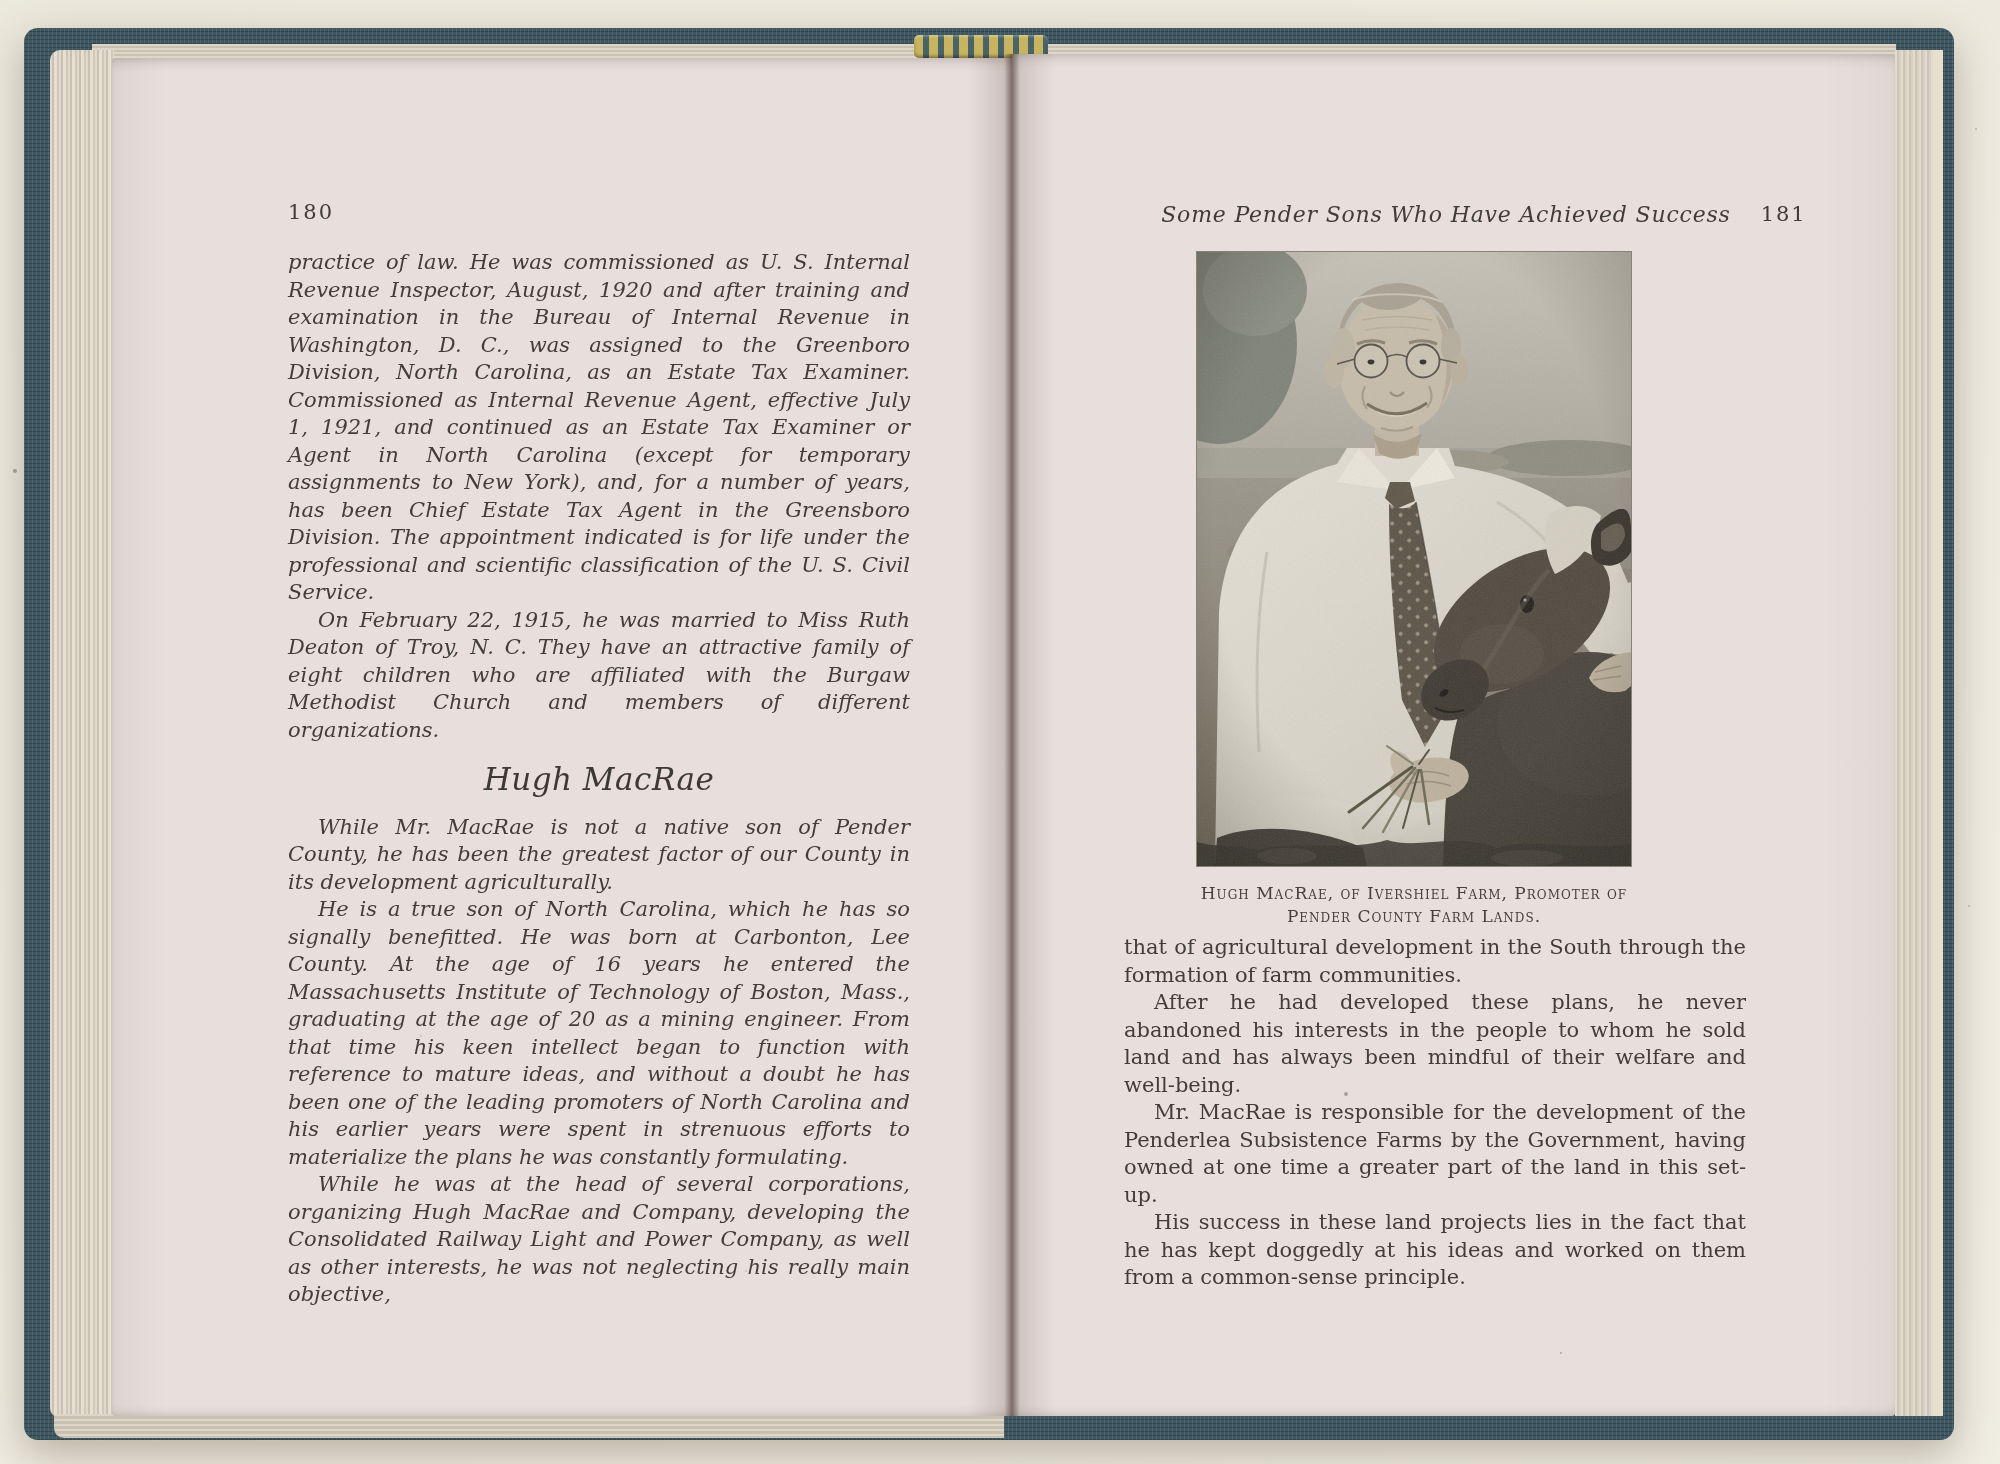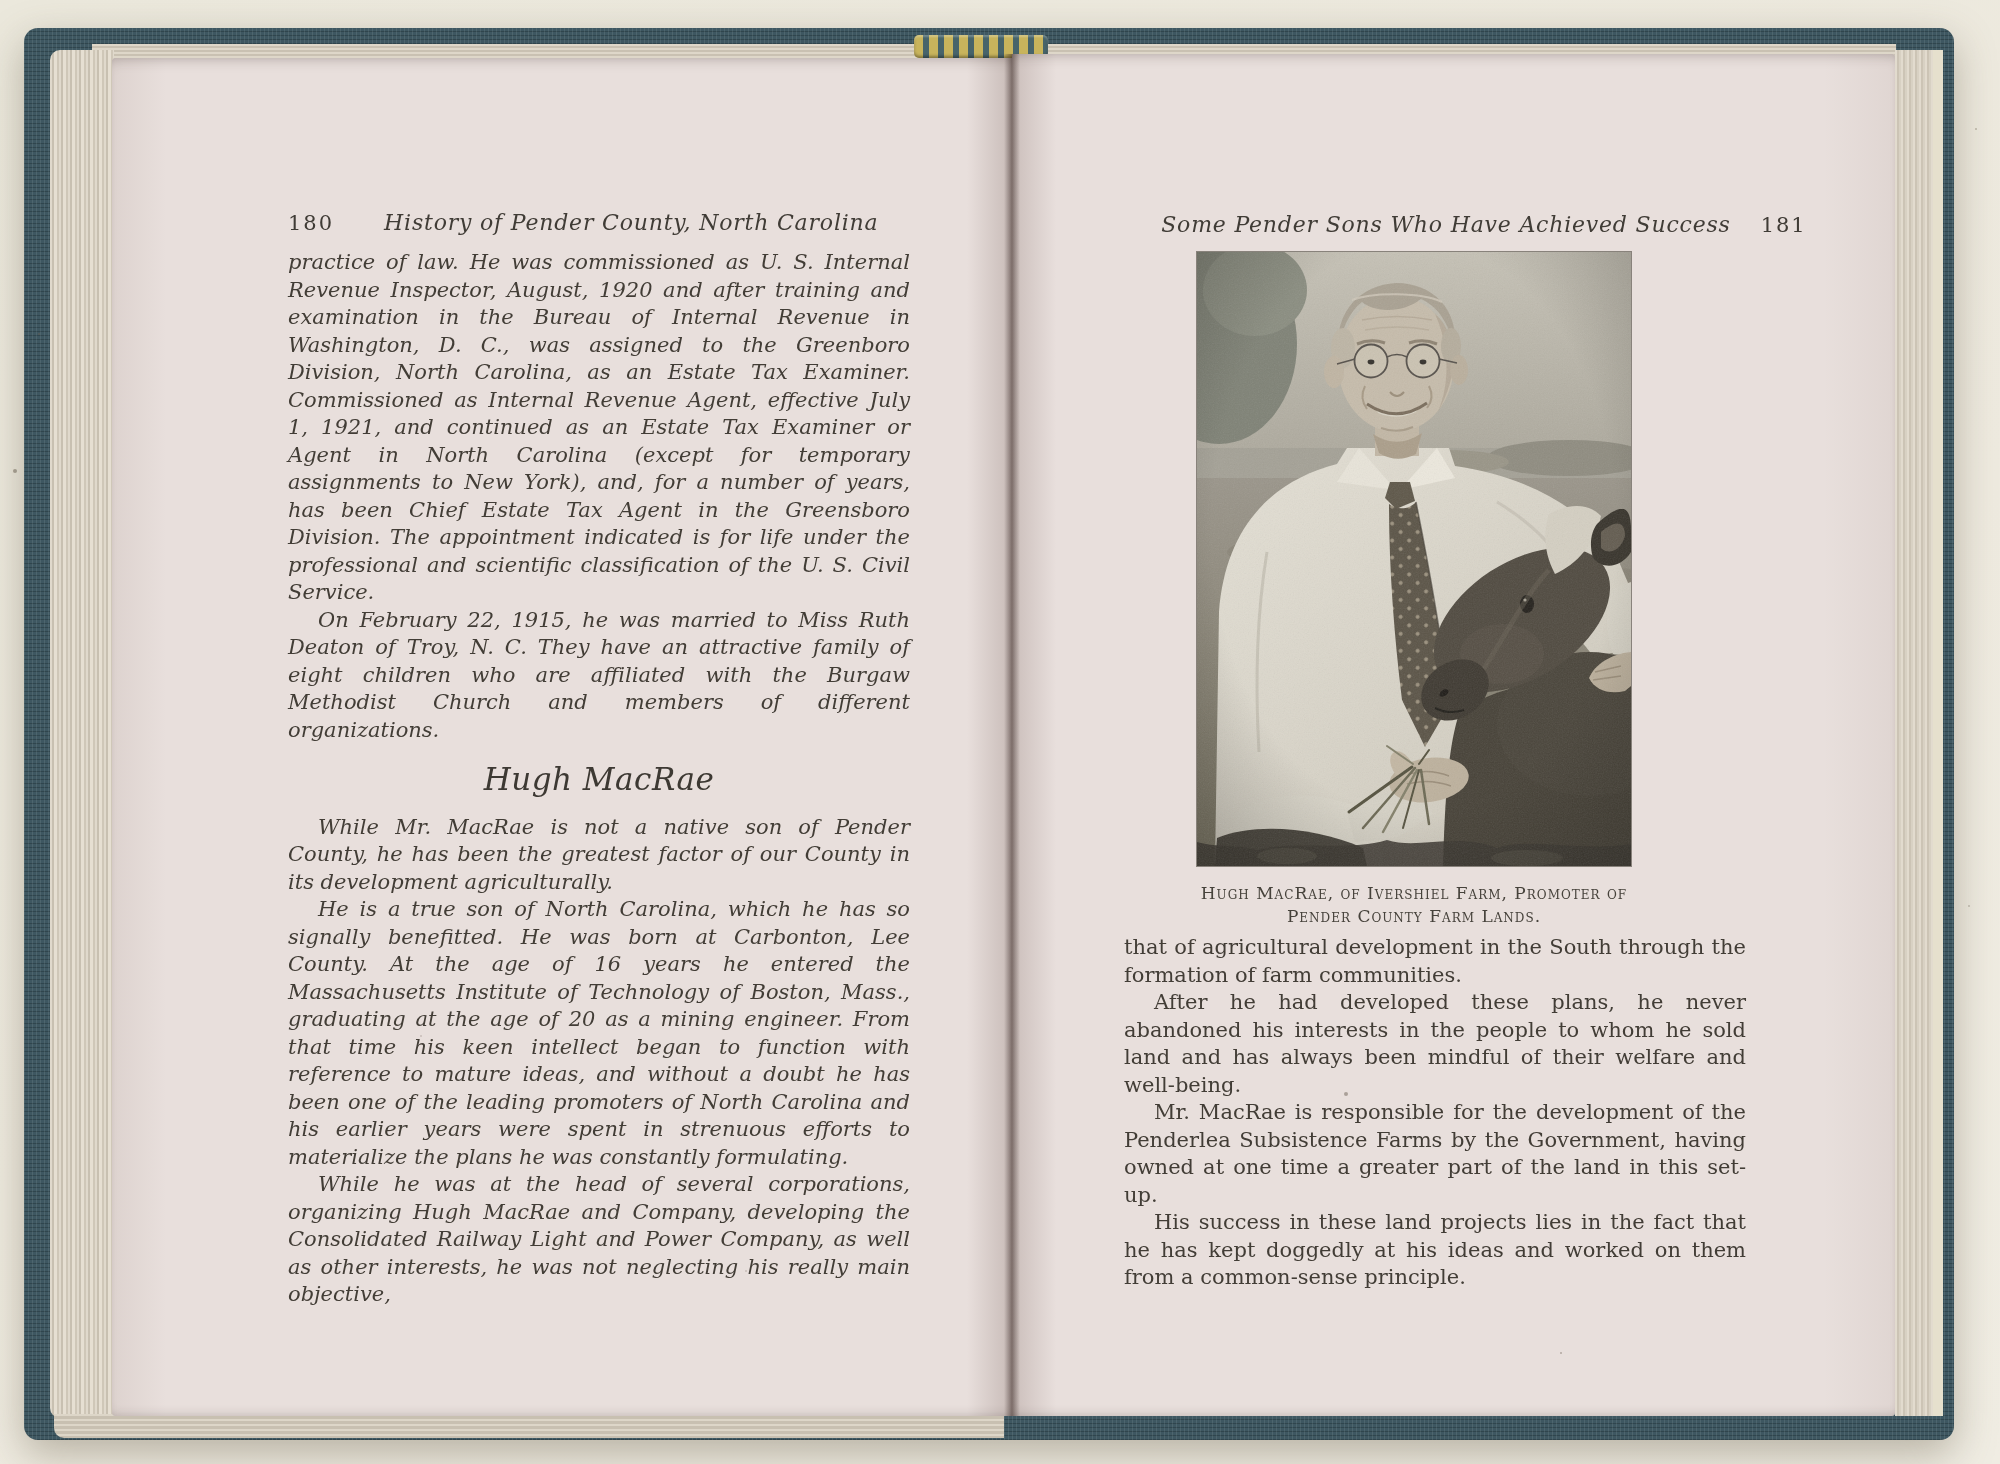--- a/index.html
+++ b/index.html
@@ -35,21 +35,21 @@
     background-image:
       linear-gradient(90deg, rgba(125,100,90,0.10), rgba(0,0,0,0) 6%),
       linear-gradient(270deg, rgba(85,58,52,0.22), rgba(0,0,0,0) 5%);}
   .page-right{left:1012px;top:54px;width:883px;height:1362px;border-radius:0 3px 3px 0;
     background-image:
       linear-gradient(90deg, rgba(85,58,52,0.20), rgba(0,0,0,0) 5%),
       linear-gradient(270deg, rgba(125,100,90,0.08), rgba(0,0,0,0) 8%);}
   .gutter{position:absolute;left:1004px;top:54px;width:16px;height:1362px;
     background:linear-gradient(90deg, rgba(0,0,0,0), rgba(55,38,34,0.50) 50%, rgba(0,0,0,0));}
   
-  .running-row{position:absolute;display:flex;align-items:flex-end;font-size:22px;margin-top:10px;}
+  .running-row{position:absolute;display:flex;align-items:flex-start;font-size:22px;}
   .row-left{left:288px;top:200px;width:622px;}
   .row-right{left:1158px;top:202px;width:652px;justify-content:center;}
   .pagenum{font-style:normal;letter-spacing:2px;font-size:21px;}
   .running{font-style:italic;letter-spacing:0.8px;}
   .row-left .running{margin-left:50px;}
   .row-right .pagenum{margin-left:30px;}
   .bodycol{position:absolute;width:622px;font-size:21px;line-height:27.5px;
     text-align:justify;color:#423d36;}
   .body-left{left:288px;top:249px;font-style:italic;}
   .body-right{left:1124px;top:934px;}
@@ -88,21 +88,20 @@
   <div class="edges-right"></div>
   <div class="edges-bottom"></div>
   <div class="headband"></div>
 
   <div class="page page-left"></div>
   <div class="page page-right"></div>
   <div class="gutter"></div>
 
   <div class="running-row row-left">
     <span class="pagenum">180</span>
-    <span class="running">History of Pender County, North Carolina</span>
   </div>
 
   <div class="bodycol body-left">
     <p class="noindent">practice of law.  He was commissioned as U. S. Internal Revenue Inspector, August, 1920 and after training and examination in the Bureau of Internal Revenue in Washington, D. C., was assigned to the Greenboro Division, North Carolina, as an Estate Tax Examiner.  Commissioned as Internal Revenue Agent, effective July 1, 1921, and continued as an Estate Tax Examiner or Agent in North Carolina (except for temporary assignments to New York), and, for a number of years, has been Chief Estate Tax Agent in the Greensboro Division.  The appointment indicated is for life under the professional and scientific classification of the U. S. Civil Service.</p>
     <p>On February 22, 1915, he was married to Miss Ruth Deaton of Troy, N. C.  They have an attractive family of eight children who are affiliated with the Burgaw Methodist Church and members of different organizations.</p>
     <h2 class="section">Hugh MacRae</h2>
     <p>While Mr. MacRae is not a native son of Pender County, he has been the greatest factor of our County in its development agriculturally.</p>
     <p>He is a true son of North Carolina, which he has so signally benefitted.  He was born at Carbonton, Lee County. At the age of 16 years he entered the Massachusetts Institute of Technology of Boston, Mass., graduating at the age of 20 as a mining engineer.  From that time his keen intellect began to function with reference to mature ideas, and without a doubt he has been one of the leading promoters of North Carolina and his earlier years were spent in strenuous efforts to materialize the plans he was constantly formulating.</p>
     <p>While he was at the head of several corporations, organizing Hugh MacRae and Company, developing the Consolidated Railway Light and Power Company, as well as other interests, he was not neglecting his really main objective,</p>
   </div>

